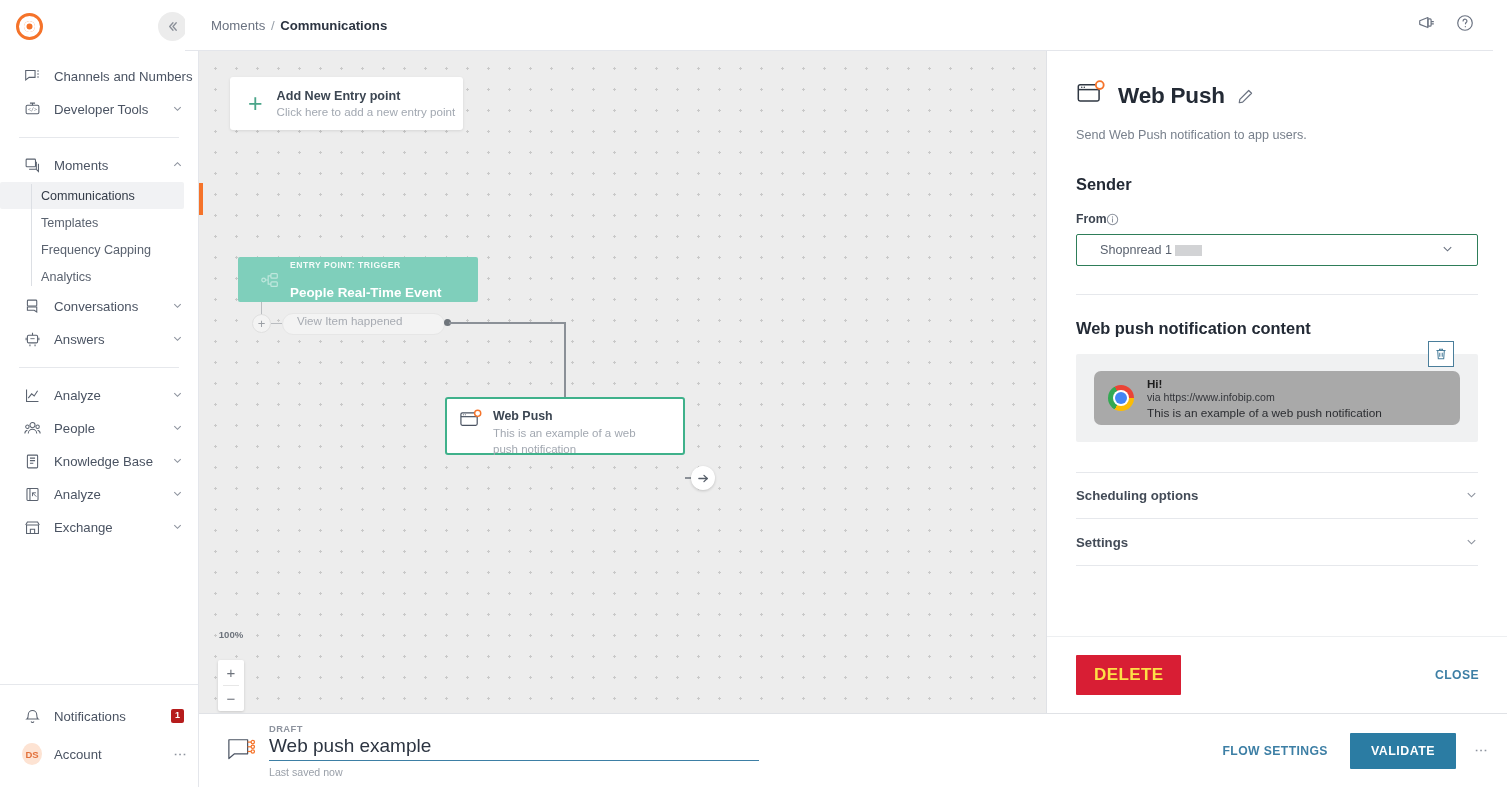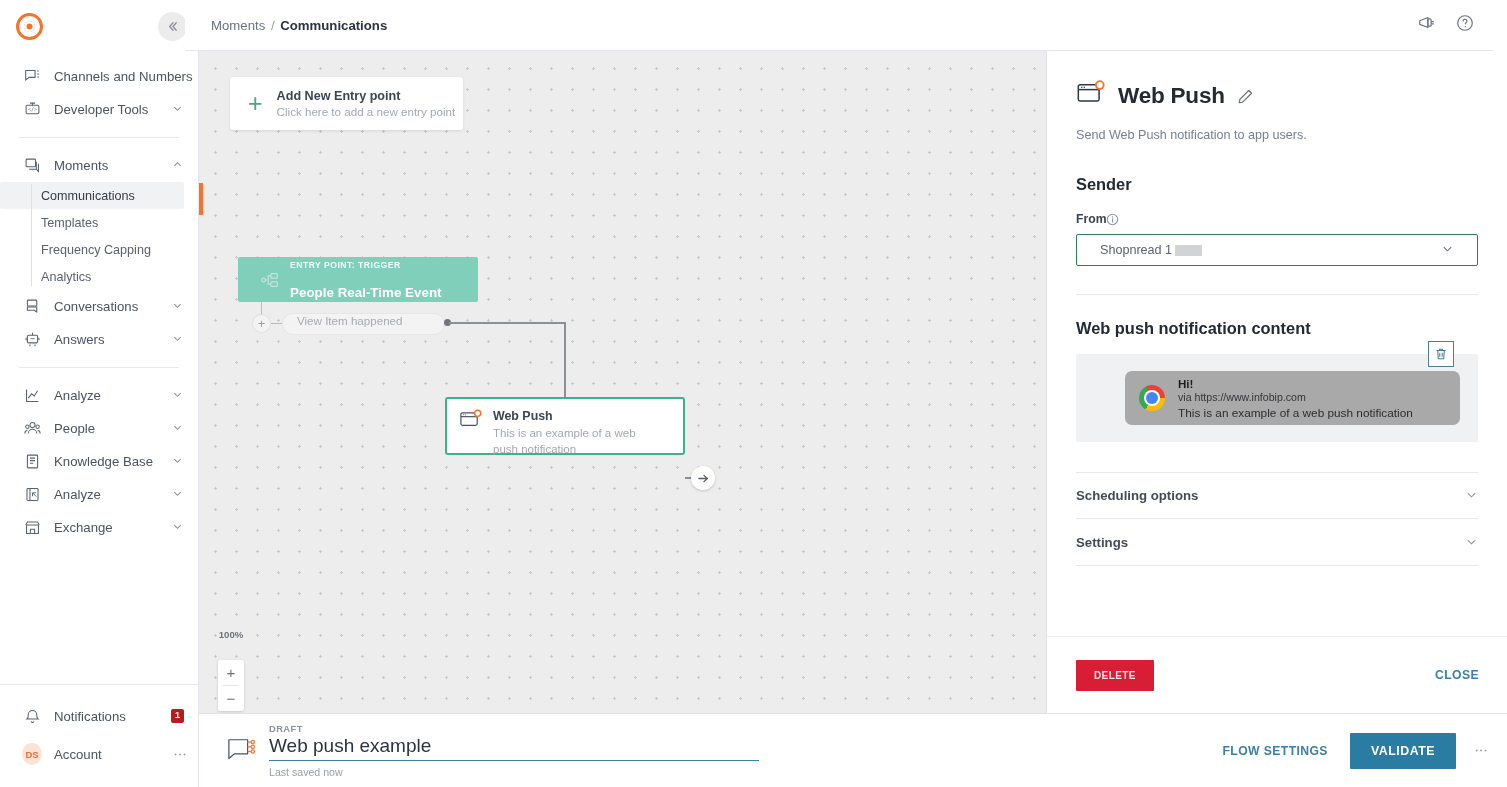--- a/index.html
+++ b/index.html
@@ -159,21 +159,21 @@
 
   .notif-wrap { position: relative; margin-top: 16px; }
   .notif-del {
     position: absolute; right: 24px; top: -13px; width: 26px; height: 26px; background: #fff;
     border: 1px solid #4a7e9b; display: flex; align-items: center; justify-content: center;
     color: #4a7e9b; cursor: pointer; z-index: 3;
   }
   .notif-box { background: #f0f1f2; border-radius: 2px; padding: 17px 18px; }
   .notif-card {
     background: #a9a9a9; border-radius: 7px; height: 54px; display: flex; align-items: center;
-    padding: 0 14px; gap: 13px; margin-left: 31px;
+    padding: 0 14px; gap: 13px;
   }
   .chrome { width: 26px; height: 26px; border-radius: 50%; position: relative; overflow: hidden; flex: 0 0 26px;
     background:
       conic-gradient(from -30deg, #ea4335 0deg 120deg, #fbbc05 120deg 240deg, #34a853 240deg 360deg); }
   .chrome:after { content:""; position:absolute; left:50%; top:50%; transform:translate(-50%,-50%);
     width: 12px; height: 12px; border-radius: 50%; background:#4285f4; box-shadow: 0 0 0 2px #fff; }
   .nc-title { font-size: 11.6px; font-weight: bold; color: #1d1d1d; }
   .nc-via { font-size: 10.6px; color: #33353a; margin-top: 1px; }
   .nc-body { font-size: 11.8px; color: #2b2d31; margin-top: 3px; }
 
@@ -183,21 +183,21 @@
     font-size: 13.2px; font-weight: bold; color: #434b57; cursor: pointer;
   }
   .acc-row:first-child { border-top: 1px solid #e6e8ec; }
   .acc-row .chev { margin-left: auto; color: #8d939e; font-size: 11px; }
 
   .rp-footer {
     position: absolute; left: 0; bottom: 0; width: 461px; height: 77px; background: #fff;
     display: flex; align-items: center; padding: 0 29px; border-top: 1px solid #edeff1;
   }
   .btn-delete {
-    background: #d81e34; color: #e5e5e5; font-size: 10px; font-weight: bold; letter-spacing: .4px;
+    background: #d81e34; color: #fde047; font-size: 17px; font-weight: bold; letter-spacing: .4px;
     padding: 10px 18px; border: none; cursor: pointer; border-radius: 1px;
   }
   .btn-close {
     margin-left: auto; color: #3d7fa5; font-size: 12.2px; font-weight: bold; letter-spacing: .4px; cursor: pointer;
   }
 
   
   .bottombar {
     position: absolute; left: 199px; top: 713px; width: 1308px; height: 74px;
     background: #fff; border-top: 1px solid #e0e2e6; display: flex; align-items: center; padding: 0 22px 0 22px;

